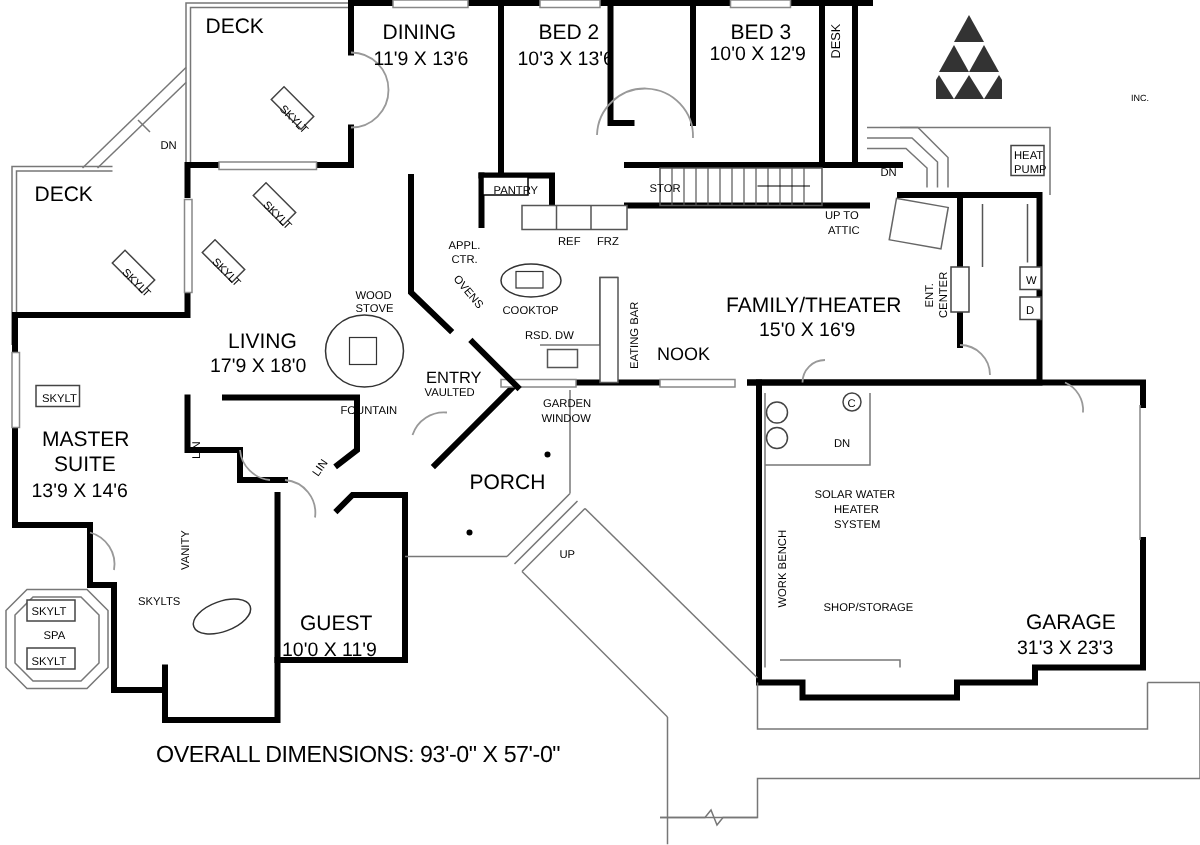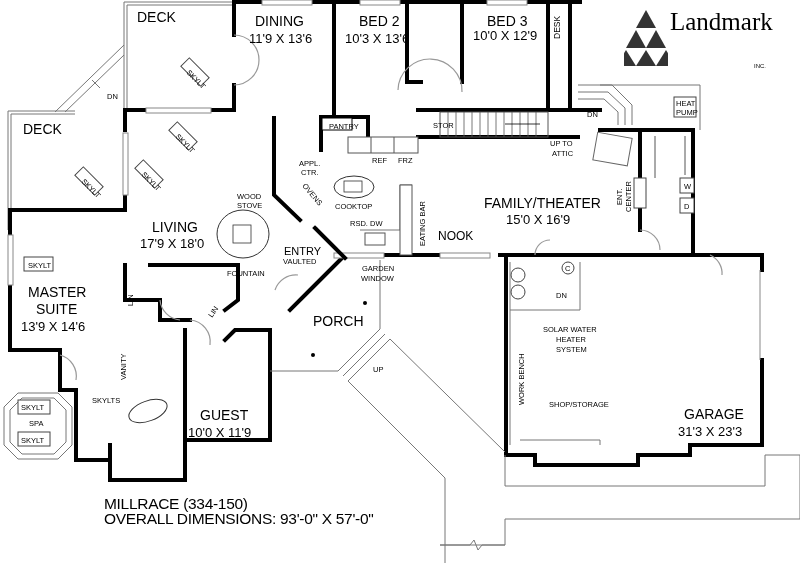--- a/index.html
+++ b/index.html
@@ -284,20 +284,18 @@
 
 <div class="logo">
   <svg width="44" height="60" viewBox="0 0 44 60" style="position:absolute;left:0;top:4px;">
     <polygon points="22,2 32,20 12,20" fill="#333"></polygon>
     <polygon points="12,22 22,40 2,40" fill="#333"></polygon>
     <polygon points="32,22 42,40 22,40" fill="#333"></polygon>
     <polygon points="2,42 12,58 -8,58" fill="#333"></polygon>
     <polygon points="22,42 32,58 12,58" fill="#333"></polygon>
     <polygon points="42,42 52,58 32,58" fill="#333"></polygon>
   </svg>
-  <div class="logo-name" style="left:46px;top:6px;">Landmark</div>
   <div class="logo-inc" style="left:130px;top:59px;">INC.</div>
 </div>
 
 <div class="info">
-  <div>MILLRACE (334-150)</div>
   <div>OVERALL DIMENSIONS: 93'-0" X 57'-0"</div>
 </div>
 
 </body></html>

